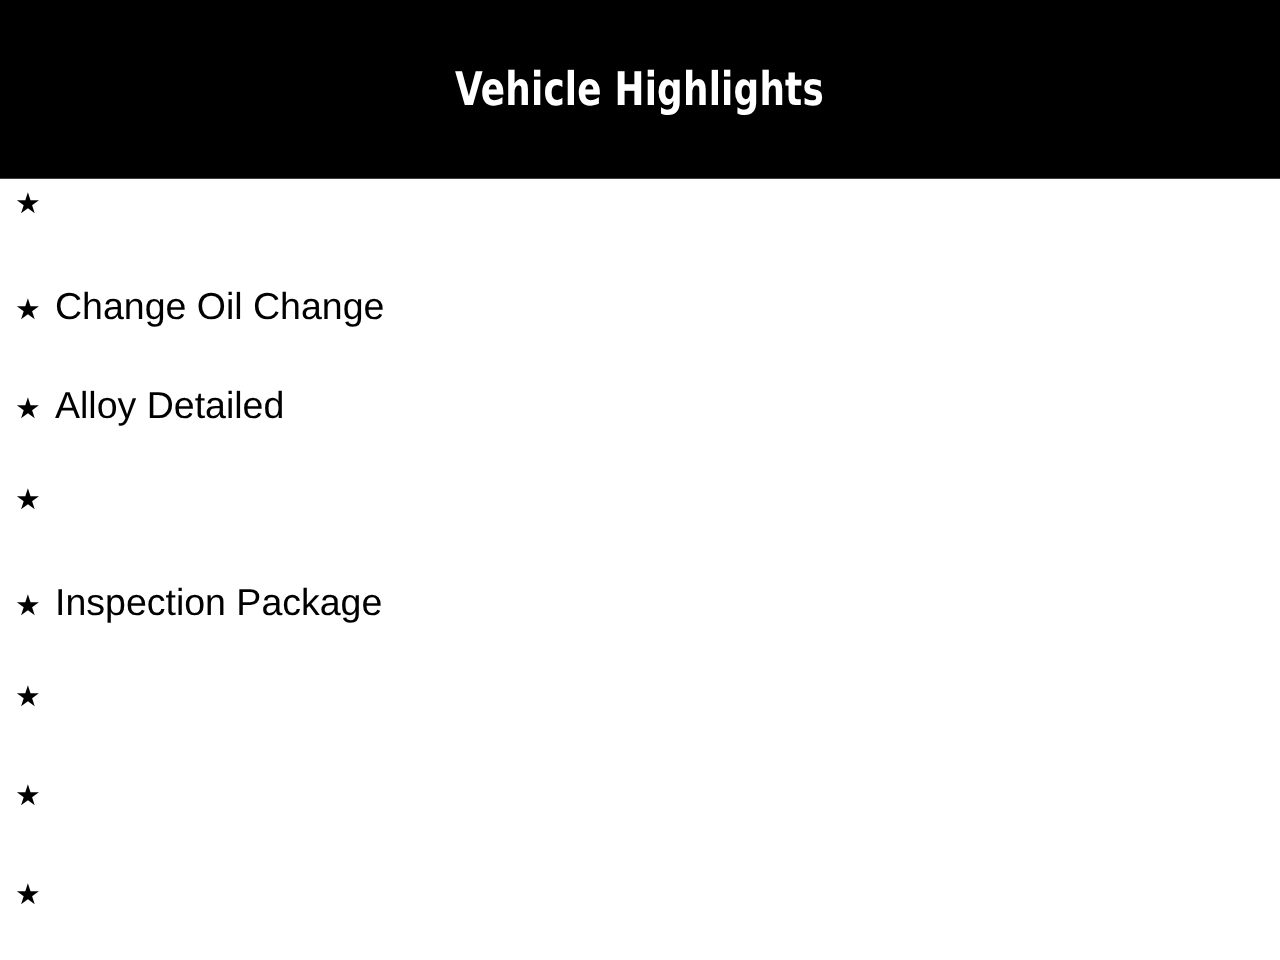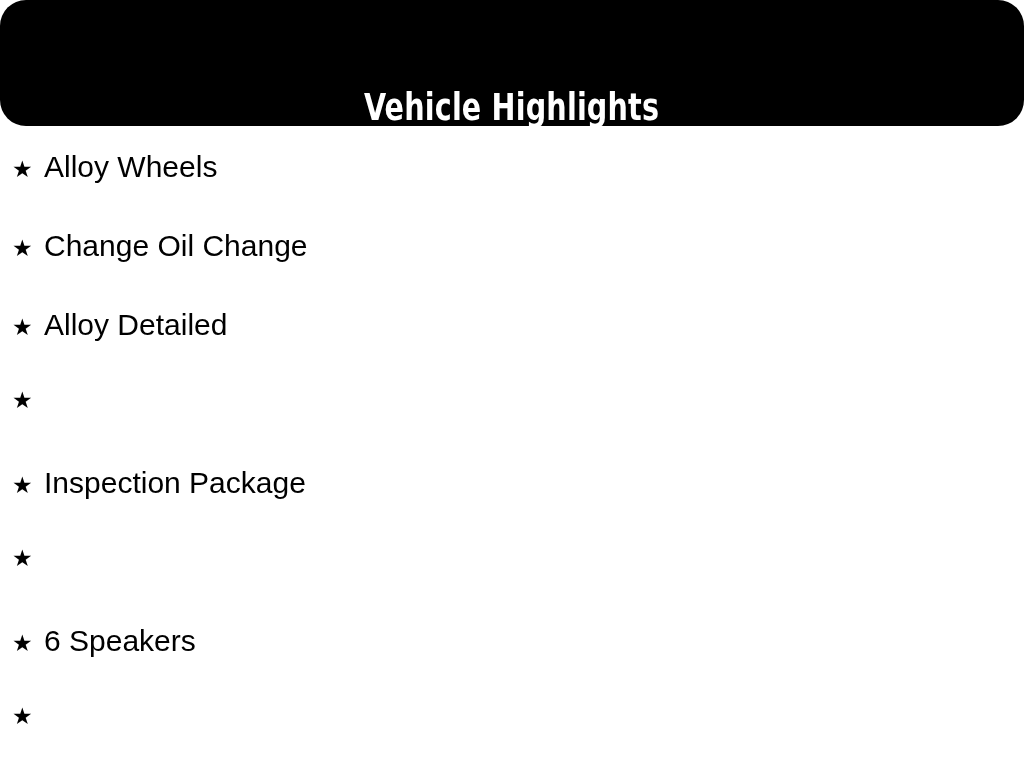--- a/index.html
+++ b/index.html
@@ -22,26 +22,25 @@
     background: #ffffff;
     overflow: hidden;
   }
 
   
   .header-band {
     position: absolute;
     top: 0;
     left: 0;
     width: 1024px;
-    height: 126px;
+    height: 143px;
     background: #000000;
     display: flex;
-    align-items: flex-end;
+    align-items: center;
     justify-content: center;
-    border-radius: 26px;
   }
 
   .header-title {
     color: #ffffff;
     font-family: "Liberation Sans Narrow", "DejaVu Sans Condensed", "Liberation Sans", sans-serif;
     font-weight: bold;
     font-size: 37px;
     line-height: 1;
     letter-spacing: 0.2px;
     transform: scaleX(0.86);
@@ -99,21 +98,20 @@
 <div class="page">
 
   <div class="header-band">
     <div class="header-title">Vehicle Highlights</div>
   </div>
 
   <ul class="highlights-list">
 
     <li class="highlight-item">
       <span class="star-icon">★</span>
-      <span class="highlight-label">Alloy Wheels</span>
     </li>
 
     <li class="highlight-item">
       <span class="star-icon">★</span>
       <span class="highlight-label">Change Oil Change</span>
     </li>
 
     <li class="highlight-item">
       <span class="star-icon">★</span>
       <span class="highlight-label">Alloy Detailed</span>
@@ -127,21 +125,20 @@
       <span class="star-icon">★</span>
       <span class="highlight-label">Inspection Package</span>
     </li>
 
     <li class="highlight-item">
       <span class="star-icon">★</span>
     </li>
 
     <li class="highlight-item">
       <span class="star-icon">★</span>
-      <span class="highlight-label">6 Speakers</span>
     </li>
 
     <li class="highlight-item">
       <span class="star-icon">★</span>
     </li>
 
   </ul>
 
 </div>
 

